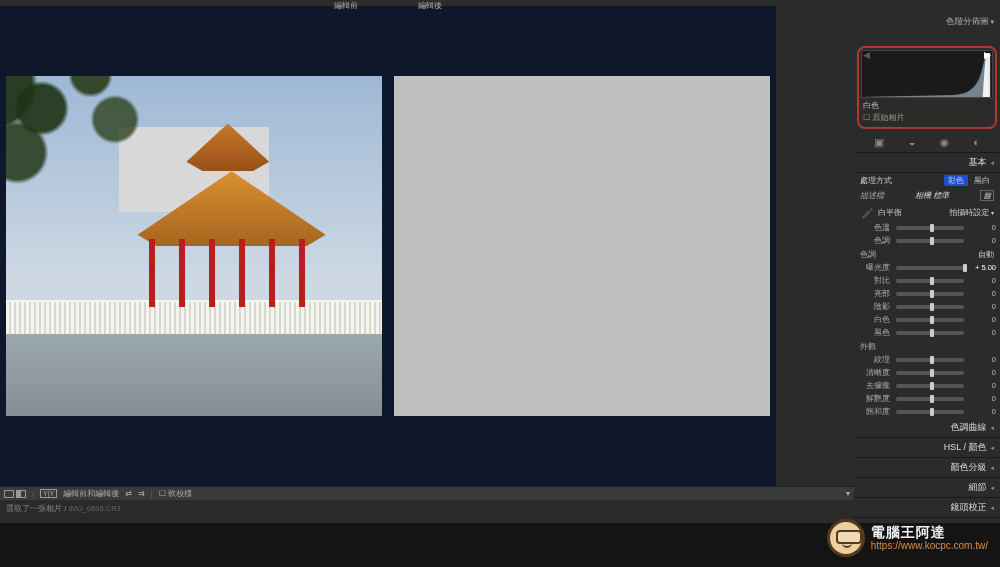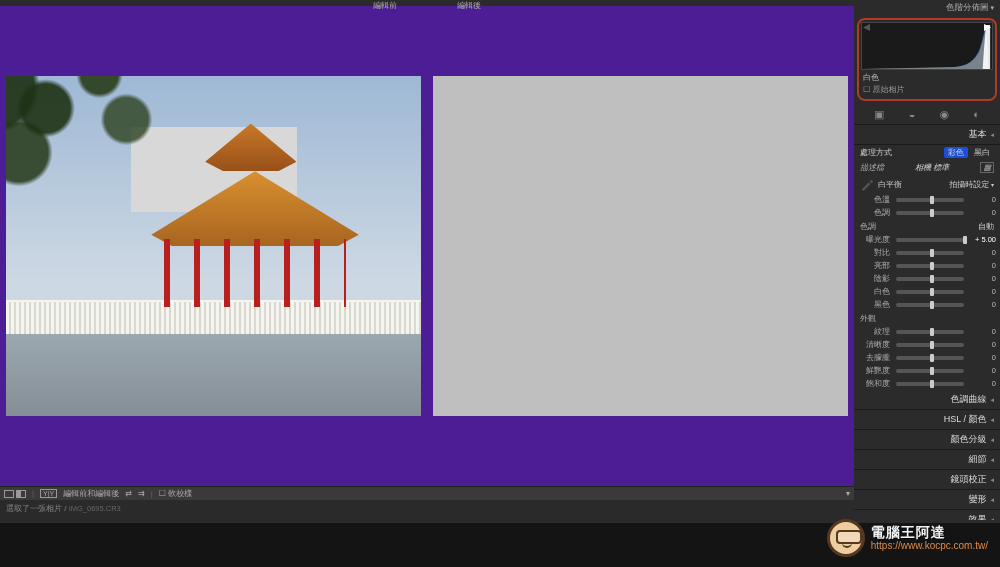--- a/index.html
+++ b/index.html
@@ -1,18 +1,18 @@
 <!DOCTYPE html>
 <html><head>
 <meta charset="utf-8">
 <style>
 * { margin: 0; padding: 0; box-sizing: border-box; font-family: "Microsoft JhengHei", sans-serif; }
 body { width: 1000px; height: 567px; background: #2b2b2b; color: #ccc; font-size: 9px; overflow: hidden; position: relative; }
 
-.workspace { position: absolute; left: 0; top: 6px; width: 854px; height: 480px; background: #4c1d95; }
+.workspace { position: absolute; left: 0; top: 6px; width: 776px; height: 480px; background: #0f172a; }
 .top-labels { position: absolute; top: -6px; width: 100%; height: 10px; display: flex; justify-content: center; gap: 60px; font-size: 8px; color: #aaa; }
 .img-pair { display: flex; height: 100%; }
 .img-box { flex: 1; margin: 70px 6px; background: #fff; position: relative; overflow: hidden; }
 
 .before .sky { position: absolute; inset: 0; background: linear-gradient(#9eb8d5, #cdd8e3 60%); }
 .before .bldg { position: absolute; left: 30%; top: 15%; width: 40%; height: 25%; background: #d8d8d8; }
 .before .roof { position: absolute; left: 35%; top: 28%; width: 50%; height: 22%; background: linear-gradient(#d89030, #a86520); clip-path: polygon(50% 0, 100% 85%, 90% 100%, 10% 100%, 0 85%); }
 .before .roof2 { position: absolute; left: 48%; top: 14%; width: 22%; height: 14%; background: linear-gradient(#c87828, #985018); clip-path: polygon(50% 0, 100% 80%, 80% 100%, 20% 100%, 0 80%); }
 .before .pillars { position: absolute; left: 38%; top: 48%; width: 44%; height: 20%; background: repeating-linear-gradient(90deg, #b82020 0 6px, transparent 6px 30px); }
 .before .railing { position: absolute; left: 0; top: 66%; width: 100%; height: 10%; background: repeating-linear-gradient(90deg, #f5f5f0 0 3px, #d8d8d0 3px 5px); border-top: 2px solid #f5f5f0; }
@@ -20,21 +20,21 @@
 .before .leaves { position: absolute; left: -10%; top: -10%; width: 65%; height: 65%; background: radial-gradient(circle at 30% 30%, rgba(30,50,20,.9) 0 10%, transparent 12%), radial-gradient(circle at 50% 15%, rgba(40,60,25,.9) 0 8%, transparent 10%), radial-gradient(circle at 20% 50%, rgba(35,55,22,.85) 0 12%, transparent 14%), radial-gradient(circle at 60% 35%, rgba(45,65,30,.8) 0 10%, transparent 12%), radial-gradient(circle at 10% 20%, rgba(28,48,18,.9) 0 14%, transparent 16%); }
 
 .after { filter: brightness(2.8) contrast(.5); background: #fff; }
 .after .sky { position: absolute; inset: 0; background: #fff; }
 .after .roof { position: absolute; left: 35%; top: 28%; width: 50%; height: 22%; background: rgba(230,150,130,.4); clip-path: polygon(50% 0, 100% 85%, 90% 100%, 10% 100%, 0 85%); }
 .after .roof2 { position: absolute; left: 48%; top: 14%; width: 22%; height: 14%; background: rgba(220,140,120,.45); clip-path: polygon(50% 0, 100% 80%, 80% 100%, 20% 100%, 0 80%); }
 .after .pillars { position: absolute; left: 38%; top: 48%; width: 44%; height: 20%; background: repeating-linear-gradient(90deg, rgba(230,130,130,.35) 0 6px, transparent 6px 30px); }
 .after .leaves { position: absolute; left: -10%; top: -10%; width: 65%; height: 65%; background: radial-gradient(circle at 30% 30%, rgba(150,160,90,.6) 0 10%, transparent 12%), radial-gradient(circle at 50% 15%, rgba(160,165,95,.55) 0 8%, transparent 10%), radial-gradient(circle at 20% 50%, rgba(155,162,92,.5) 0 12%, transparent 14%), radial-gradient(circle at 60% 35%, rgba(165,170,100,.5) 0 10%, transparent 12%), radial-gradient(circle at 10% 20%, rgba(148,158,88,.6) 0 14%, transparent 16%); }
 
 .right-panel { position: absolute; right: 0; top: 0; width: 146px; height: 520px; background: #2b2b2b; overflow: hidden; }
-.rp-head { text-align: right; padding: 2px 6px; font-size: 8.5px; color: #aaa; }
+.rp-head { text-align: right; padding: 16px 6px; font-size: 8.5px; color: #aaa; }
 .rp-head::after { content: "▾"; font-size: 7px; margin-left: 2px; }
 
 .histo-wrap { margin: 2px 3px 4px; border: 2px solid #b03a2a; border-radius: 8px; padding: 2px 2px 4px; }
 .histo { height: 48px; background: #1a1a1a; position: relative; border: 1px solid #444; }
 .histo svg { width: 100%; height: 100%; }
 .histo-clip { position: absolute; top: 1px; width: 7px; height: 7px; background: #555; }
 .histo-clip.l { left: 1px; clip-path: polygon(100% 0, 0 50%, 100% 100%); }
 .histo-clip.r { right: 1px; clip-path: polygon(0 0, 100% 50%, 0 100%); background: #fff; }
 .histo-lab { font-size: 8px; color: #bbb; padding: 2px 2px 0; }
 .histo-chk { font-size: 8px; color: #999; padding: 1px 2px 0; }

